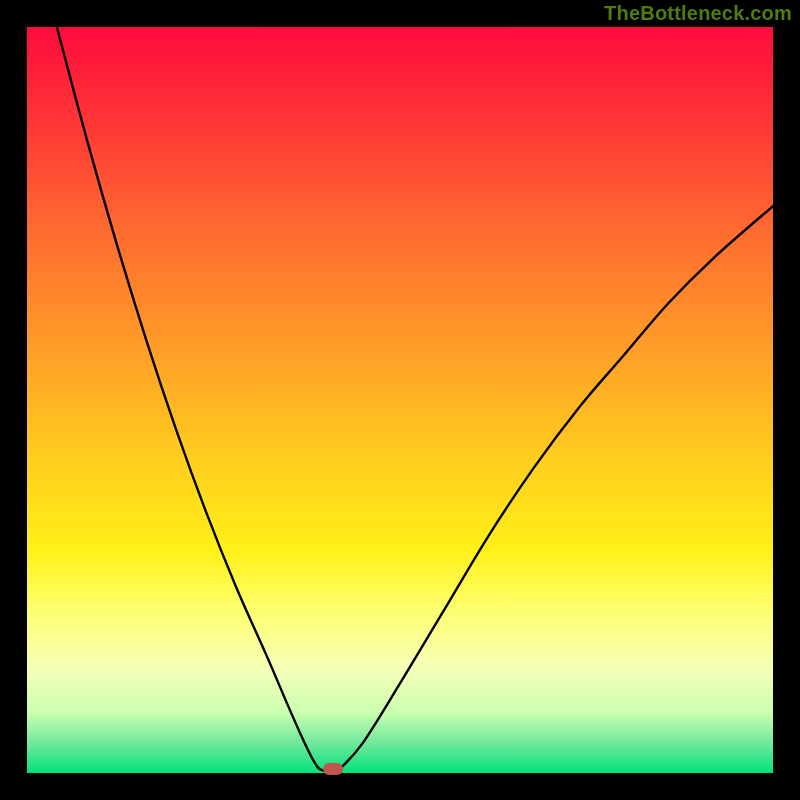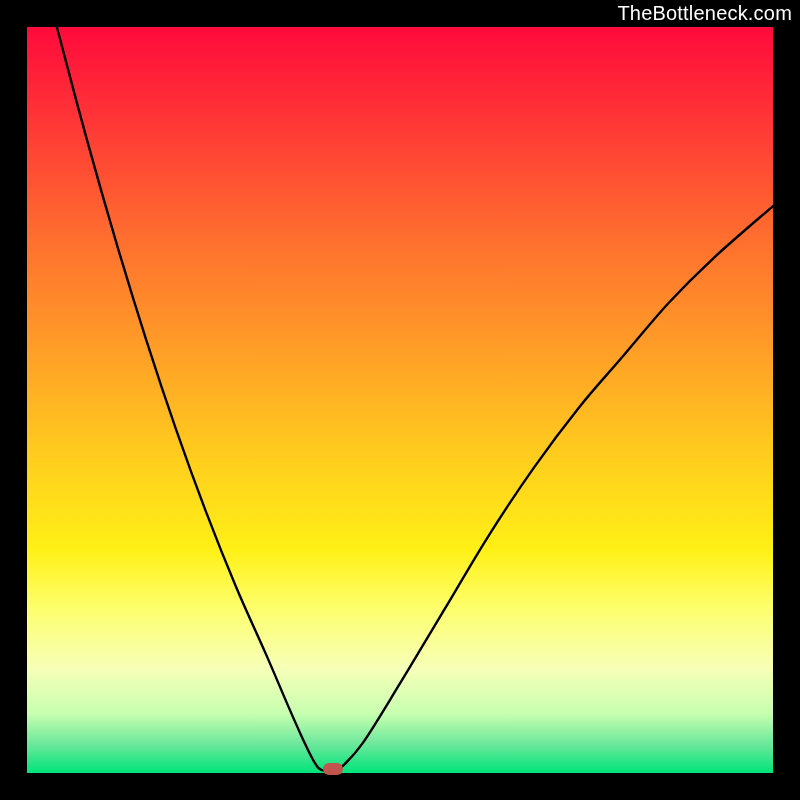--- a/index.html
+++ b/index.html
@@ -37,23 +37,23 @@
       #f6ffb8 86%,
       #c8ffb0 92%,
       #6fe89c 96%,
       #00e37a 100%
     );
   }
   .watermark {
     position: absolute;
     top: 2px;
     right: 8px;
-    color: #ffffff;
+    color: #4d7c0f;
     font-size: 20px;
-    font-weight: 400;
+    font-weight: 700;
     letter-spacing: 0.2px;
     user-select: none;
   }
   .curve-svg {
     position: absolute;
     top: 27px;
     left: 27px;
     width: 746px;
     height: 746px;
   }

